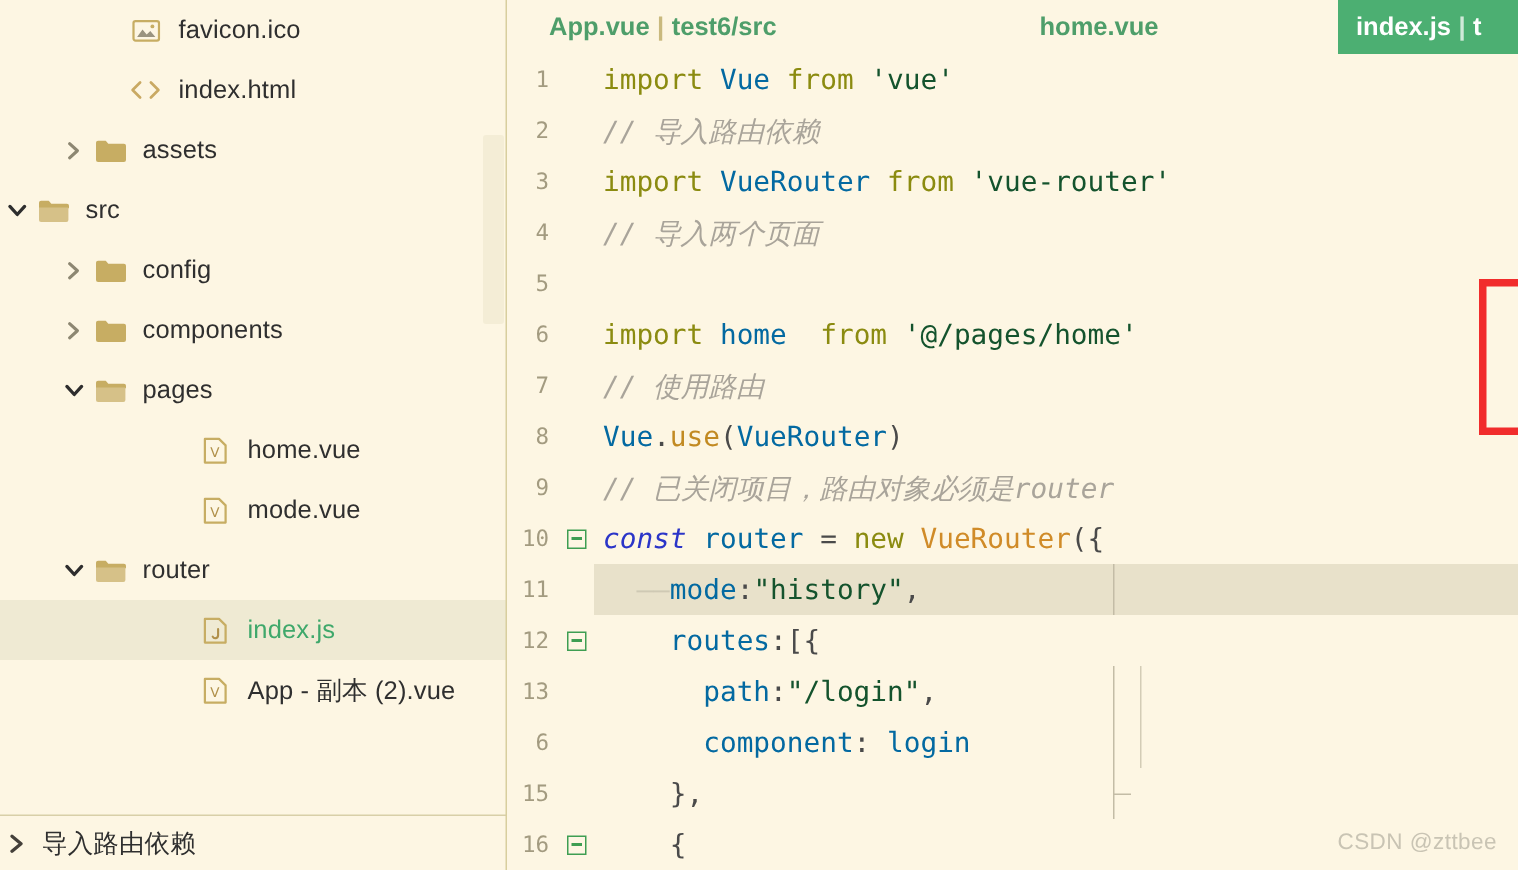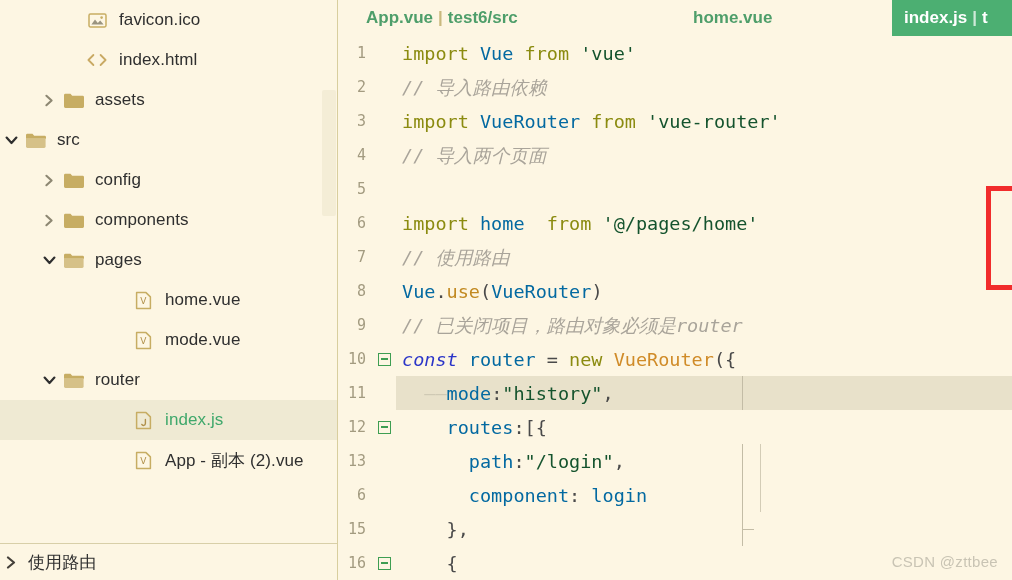--- a/index.html
+++ b/index.html
@@ -276,21 +276,21 @@
       </div>
 
     <div id="side-scroll"></div>
 
     <div id="closed-bar">
       <span class="twisty">
         <svg width="11" height="13" viewBox="0 0 11 13">
             <path d="M2 1.5 L8 6.5 L2 11.5" fill="none" stroke="currentColor" stroke-width="2.2" stroke-linecap="round" stroke-linejoin="round"></path>
           </svg>
       </span>
-      <span class="lbl">使用路由</span>
+      <span class="lbl">导入路由依赖</span>
     </div>
   </div>
 
   <div id="divider"></div>
 
   <div id="editor">
     <div id="tabbar">
         <div class="tab inactive" id="tab0">
           <span>App.vue</span>
           <span class="sep">|</span>

